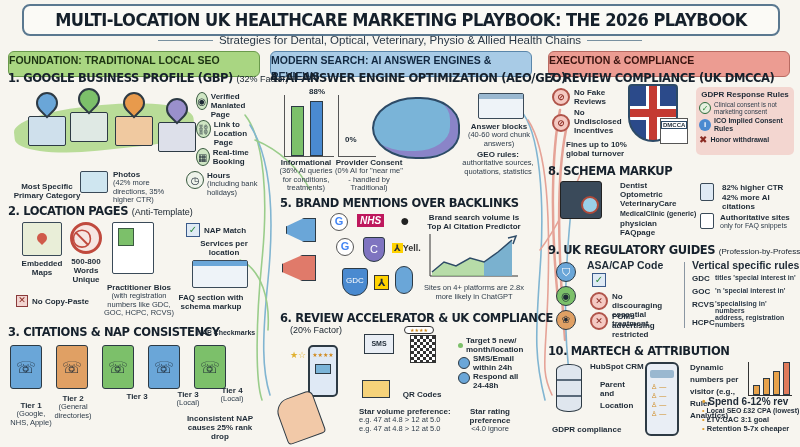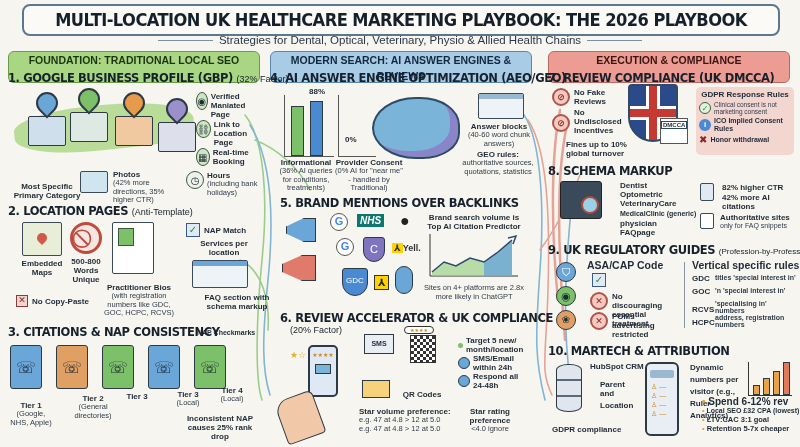--- a/index.html
+++ b/index.html
@@ -3,21 +3,21 @@
 <meta charset="utf-8">
 <style>
   *{box-sizing:border-box;margin:0;padding:0}
   html,body{width:800px;height:447px;overflow:hidden;background:#f7f5ef}
   body{font-family:"Liberation Sans","DejaVu Sans",sans-serif;color:#1e2a36;position:relative}
   .abs{position:absolute}
   .title-box{left:22px;top:4px;width:758px;height:32px;border:2px solid #5a7890;border-radius:8px;background:#fbfaf6;text-align:center}
   .title-box h1{font-family:"DejaVu Sans",sans-serif;font-size:17.5px;font-weight:900;letter-spacing:-0.6px;color:#15202b;line-height:29px;transform:scaleX(0.93);white-space:nowrap}
   .subtitle{left:0;top:34px;width:800px;text-align:center;font-size:11.5px;color:#2a3846}
   .subtitle:before,.subtitle:after{content:"";display:inline-block;width:55px;height:1px;background:#7890a0;vertical-align:middle;margin:0 6px}
-  .banner{top:51px;height:32px;border-radius:6px;font-weight:700;font-size:10.5px;text-align:center;line-height:16px;border:1.5px solid}
+  .banner{top:51px;height:26px;border-radius:6px;font-weight:700;font-size:10.5px;line-height:16px;border:1.5px solid}
   .b-green{left:8px;width:252px;background:#a9d682;border-color:#6a9a4c;color:#1c3312}
   .b-blue{left:270px;width:262px;background:#a8cbe6;border-color:#5a86aa;color:#122840}
   .b-red{left:548px;width:242px;background:#ec9c92;border-color:#b86a62;color:#3a1410}
   .sec{font-weight:900;font-size:11.5px;color:#16212c;white-space:nowrap;font-family:"DejaVu Sans",sans-serif;letter-spacing:-0.4px}
   .sec .sub{font-weight:400;font-size:9px;letter-spacing:0;font-family:"Liberation Sans",sans-serif}
   .lbl{font-size:8px;font-weight:700;line-height:9px;color:#1e2a36}
   .lbl-n{font-size:7.5px;font-weight:400;line-height:8.5px;color:#2e3c4a}
   .c{text-align:center}
   .pin{width:22px;height:22px;border-radius:50% 50% 50% 0;transform:rotate(-45deg);border:2px solid #2d3a44}
   .bldg{width:38px;height:30px;border:1.5px solid #2d3a44;border-radius:2px;background:#cfe0ec}
@@ -126,40 +126,40 @@
   <div class="lbl-n">(with registration numbers like GDC, GOC, HCPC, RCVS)</div>
 </div>
 <div class="abs" style="left:186px;top:223px;display:flex;gap:4px;align-items:center">
   <div class="chk">✓</div>
   <div class="lbl">NAP Match</div>
 </div>
 <div class="abs lbl c" style="left:194px;top:239px;width:60px">Services per location</div>
 <div class="abs doc" style="left:192px;top:260px;width:56px;height:28px;background:#eef3f8">
   <div style="height:5px;background:#6aa6d8"></div>
 </div>
-<div class="abs lbl c" style="left:202px;top:293px;width:70px">FAQ section with schema markup</div>
+<div class="abs lbl c" style="left:176px;top:293px;width:70px">FAQ section with schema markup</div>
 <div class="abs" style="left:16px;top:295px;display:flex;gap:4px;align-items:center">
   <div class="x-box">✕</div>
   <div class="lbl">No Copy-Paste</div>
 </div>
 
 <div class="abs sec" style="left:8px;top:325px">3. CITATIONS &amp; NAP CONSISTENCY</div>
 <div class="abs lbl" style="left:197px;top:328px;font-size:7px">NAP Checkmarks</div>
 <div class="abs" style="left:10px;top:345px;display:flex;gap:14px">
   <div class="book" style="background:#6aa6d8">☏</div>
   <div class="book" style="background:#e0a064">☏</div>
   <div class="book" style="background:#7cc06a">☏</div>
   <div class="book" style="background:#6aa6d8">☏</div>
   <div class="book" style="background:#7cc06a">☏</div>
 </div>
 <div class="abs c" style="left:8px;top:401px;width:46px">
   <div class="lbl">Tier 1</div>
   <div class="lbl-n">(Google, NHS, Apple)</div>
 </div>
-<div class="abs c" style="left:68px;top:394px;width:50px">
+<div class="abs c" style="left:48px;top:394px;width:50px">
   <div class="lbl">Tier 2</div>
   <div class="lbl-n">(General directories)</div>
 </div>
 <div class="abs c" style="left:108px;top:392px;width:58px">
   <div class="lbl">Tier 3</div>
 </div>
 <div class="abs c" style="left:168px;top:390px;width:40px">
   <div class="lbl">Tier 3</div>
   <div class="lbl-n">(Local)</div>
 </div>
@@ -196,21 +196,21 @@
 </div>
 <div class="abs c" style="left:462px;top:150px;width:72px">
   <div class="lbl">GEO rules:</div>
   <div class="lbl-n">authoritative sources, quotations, statistics</div>
 </div>
 
 <div class="abs sec" style="left:280px;top:196px">5. BRAND MENTIONS OVER BACKLINKS</div>
 <div class="abs" style="left:286px;top:218px;width:30px;height:24px;background:#6aa6d8;border:1.5px solid #2d3a44;clip-path:polygon(0 35%,60% 0,100% 0,100% 100%,60% 100%,0 65%)"></div>
 <div class="abs" style="left:282px;top:255px;width:34px;height:26px;background:#e07a6a;border:1.5px solid #2d3a44;clip-path:polygon(0 35%,60% 0,100% 0,100% 100%,60% 100%,0 65%)"></div>
 <div class="abs" style="left:330px;top:213px;width:18px;height:18px;border-radius:50%;background:#fff;border:1.5px solid #555;font-weight:900;font-size:11px;color:#4285f4;text-align:center;line-height:15px">G</div>
-<div class="abs" style="left:357px;top:214px;background:#0f766e;color:#fff;font-weight:900;font-style:italic;font-size:10px;padding:1px 3px">NHS</div>
+<div class="abs" style="left:357px;top:214px;background:#be185d;color:#fff;font-weight:900;font-style:italic;font-size:10px;padding:1px 3px">NHS</div>
 <div class="abs" style="left:400px;top:212px;font-size:16px;color:#222">●</div>
 <div class="abs" style="left:336px;top:238px;width:18px;height:18px;border-radius:50%;background:#fff;border:1.5px solid #555;font-weight:900;font-size:11px;color:#4285f4;text-align:center;line-height:15px">G</div>
 <div class="abs" style="left:363px;top:237px;width:22px;height:25px;background:#7f74c0;border:1.5px solid #2d3a44;border-radius:3px 3px 11px 11px;color:#fff;text-align:center;font-size:11px;line-height:22px">C</div>
 <div class="abs" style="left:392px;top:243px;font-size:9px;font-weight:700;color:#333"><span style="background:#ffd200;padding:0 2px">⅄</span><span>Yell.</span></div>
 <div class="abs" style="left:342px;top:268px;width:26px;height:28px;background:#4a8ad0;border:1.5px solid #2d3a44;border-radius:3px 3px 13px 13px;color:#fff;text-align:center;font-size:8px;line-height:24px">GDC</div>
 <div class="abs" style="left:374px;top:275px;width:15px;height:15px;background:#ffd200;border:1px solid #333;font-size:10px;text-align:center;line-height:13px;font-weight:900">⅄</div>
 <div class="abs" style="left:395px;top:266px;width:18px;height:28px;background:#6aa6d8;border:1.5px solid #2d3a44;border-radius:9px"></div>
 <div class="abs lbl c" style="left:424px;top:213px;width:100px">Brand search volume is Top AI Citation Predictor</div>
 <svg class="abs" style="left:428px;top:232px" width="92" height="46">
   <polyline points="2,2 2,44 90,44" fill="none" stroke="#333" stroke-width="1"></polyline>
@@ -237,21 +237,21 @@
 <div class="abs lbl c" style="left:402px;top:390px;width:40px">QR Codes</div>
 <div class="abs" style="left:458px;top:336px;width:72px">
   <div style="display:flex;gap:3px;align-items:center;height:18px">
     <span style="width:5px;height:5px;border-radius:50%;background:#7cc06a;flex:none"></span>
     <span class="lbl">Target 5 new/ month/location</span>
   </div>
   <div style="display:flex;gap:3px;align-items:center;height:18px">
     <span style="width:12px;height:12px;border-radius:50%;background:#6aa6d8;border:1px solid #2d3a44;flex:none"></span>
     <span class="lbl">SMS/Email within 24h</span>
   </div>
-  <div style="display:flex;gap:3px;align-items:center;height:18px">
+  <div style="display:flex;gap:3px;height:18px">
     <span style="width:12px;height:12px;border-radius:50%;background:#6aa6d8;border:1px solid #2d3a44;flex:none"></span>
     <span class="lbl">Respond all 24-48h</span>
   </div>
 </div>
 <div class="abs" style="left:359px;top:407px;width:96px">
   <div class="lbl">Star volume preference:</div>
   <div class="lbl-n">e.g. 47 at 4.8  &gt;  12 at 5.0</div>
   <div class="lbl-n">e.g. 47 at 4.8  &gt;  12 at 5.0</div>
 </div>
 <div class="abs c" style="left:462px;top:407px;width:56px">
@@ -337,21 +337,21 @@
 <div class="abs" style="left:692px;top:274px;width:106px">
   <div style="display:flex;gap:4px;height:13px">
     <span class="lbl" style="width:19px">GDC</span>
     <span class="lbl-n" style="font-size:7px;line-height:7px;font-weight:700">titles 'special interest in'</span>
   </div>
   <div style="display:flex;gap:4px;height:13px">
     <span class="lbl" style="width:19px">GOC</span>
     <span class="lbl-n" style="font-size:7px;line-height:7px;font-weight:700">'n 'special interest in'</span>
   </div>
   <div style="display:flex;gap:4px;height:14px">
-    <span class="lbl" style="width:19px;margin-top:5px">RCVS</span>
+    <span class="lbl" style="width:19px;">RCVS</span>
     <span class="lbl-n" style="font-size:7px;line-height:7px;font-weight:700">'specialising in' numbers</span>
   </div>
   <div style="display:flex;gap:4px">
     <span class="lbl" style="width:19px;margin-top:4px">HCPC</span>
     <span class="lbl-n" style="font-size:7px;line-height:7px;font-weight:700">address, registration numbers</span>
   </div>
 </div>
 
 <div class="abs sec" style="left:548px;top:344px">10. MARTECH &amp; ATTRIBUTION</div>
 <div class="abs" style="left:556px;top:364px;width:26px;height:48px;background:repeating-linear-gradient(#dfe6ee 0 14px,#5a6a7a 14px 16px);border:1.5px solid #2d3a44;border-radius:12px/6px"></div>

